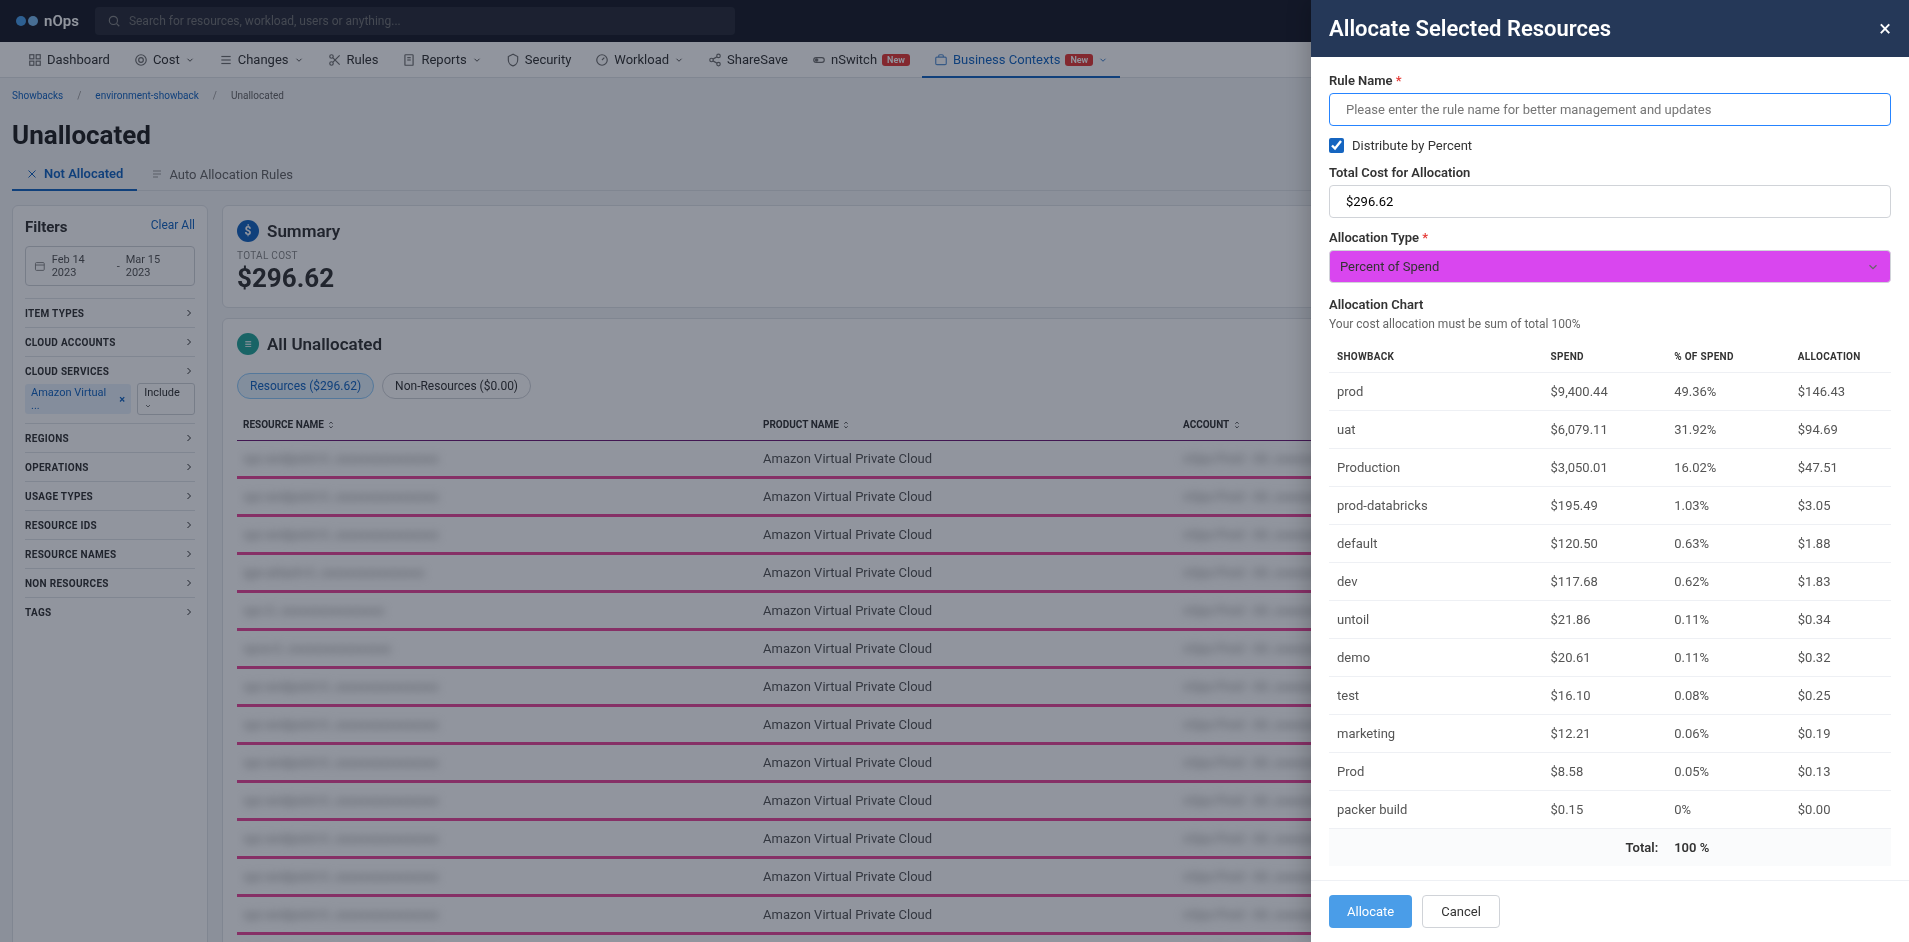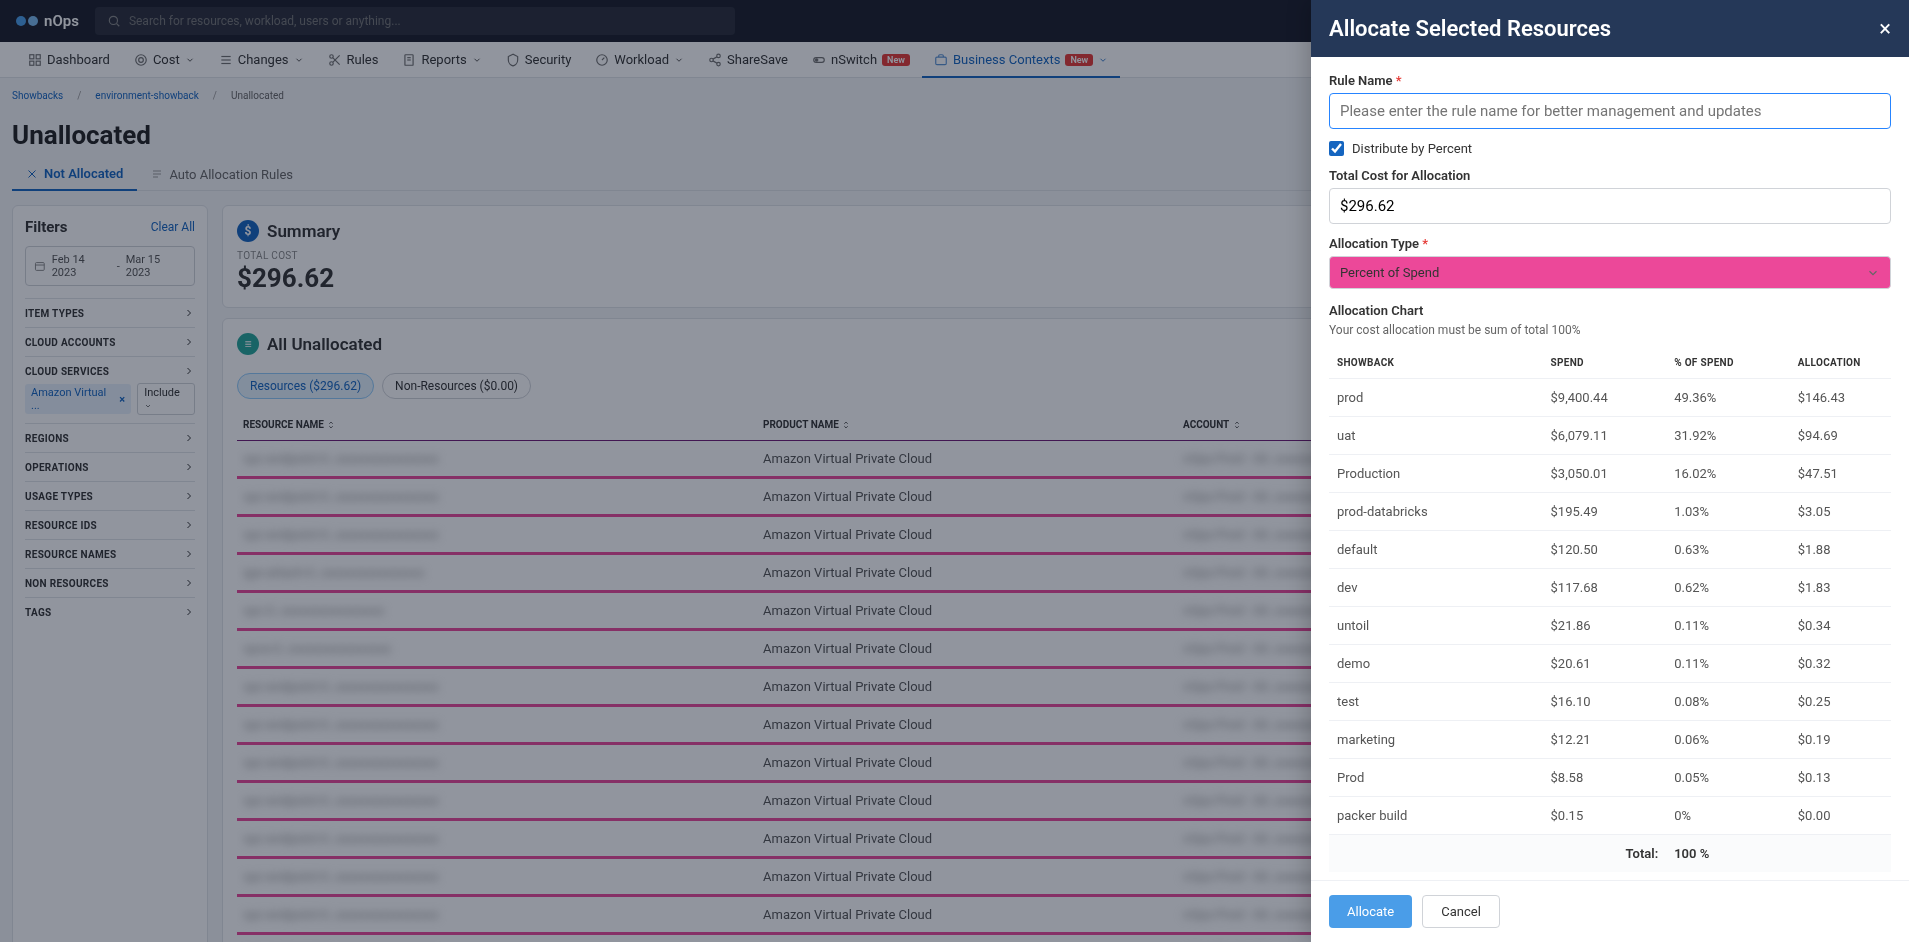--- a/index.html
+++ b/index.html
@@ -21,21 +21,21 @@
 .breadcrumb{font-size:10px;color:#666;display:flex;gap:14px;margin-bottom:19px}
 .breadcrumb a{color:#1565c0;text-decoration:none}
 .breadcrumb span.sep{color:#999}
 .page-title{font-size:26px;font-weight:700;color:#222;margin-bottom:8px}
 .tabs{display:flex;gap:0;border-bottom:1px solid #e0e3e8;margin-bottom:14px}
 .tab{padding:8px 14px;font-size:13px;color:#666;cursor:pointer;display:flex;align-items:center;gap:6px}
 .tab.active{color:#1565c0;font-weight:600;border-bottom:2px solid #1565c0;margin-bottom:-1px}
 
 .content-row{display:flex;gap:14px}
 .filters{flex:0 0 196px;background:#fff;border:1px solid #e0e3e8;border-radius:6px;padding:12px}
-.filters-head{display:flex;justify-content:space-between;align-items:center;margin-bottom:10px}
+.filters-head{display:flex;justify-content:space-between;align-items:flex-start;margin-bottom:10px}
 .filters-head h3{font-size:15px;font-weight:700}
 .clear-all{font-size:12px;color:#1565c0;cursor:pointer}
 .date-box{border:1px solid #d0d3d8;border-radius:4px;padding:6px 8px;display:flex;align-items:center;gap:6px;font-size:11px;color:#555;margin-bottom:12px}
 .filter-section{border-top:1px solid #e0e3e8;padding:8px 0}
 .filter-section .sec-head{display:flex;justify-content:space-between;align-items:center;font-size:10px;font-weight:700;text-transform:uppercase;color:#333;letter-spacing:0.3px;cursor:pointer}
 .radio-row{display:flex;align-items:center;gap:6px;padding:5px 0;font-size:12px;color:#555}
 .radio-row input{accent-color:#1565c0}
 .chip{display:inline-flex;align-items:center;background:#e8f1fb;color:#1565c0;font-size:11px;padding:2px 6px;border-radius:3px;gap:7px}
 .chip .x{cursor:pointer;font-weight:700}
 .include-sel{border:1px solid #d0d3d8;border-radius:3px;font-size:11px;padding:2px 6px;margin-left:6px;background:#fff}
@@ -63,25 +63,25 @@
 .overlay{position:absolute;inset:0;background:rgba(10,20,40,0.45);z-index:50}
 
 
 .panel{position:absolute;top:0;right:0;width:598px;height:100%;background:#fff;z-index:60;display:flex;flex-direction:column;box-shadow:-4px 0 20px rgba(0,0,0,0.2)}
 .panel-header{background:#253858;color:#fff;padding:16px 18px;display:flex;justify-content:space-between;align-items:center}
 .panel-header h2{font-size:22px;font-weight:600}
 .panel-header .close{cursor:pointer;font-size:22px;line-height:1}
 .panel-body{padding:16px 18px;overflow-y:auto;flex:1}
 .form-label{font-size:13px;font-weight:600;color:#333;margin-bottom:5px;display:block}
 .req{color:#e53935}
-.form-input{width:100%;border:1px solid #2684ff;border-radius:4px;padding:8px 10px;font-size:15px;outline:none;margin-bottom:12px}
+.form-input{width:100%;border:1px solid #2684ff;border-radius:4px;padding:8px 16px;font-size:13px;outline:none;margin-bottom:12px}
 .form-input.plain{border-color:#d0d3d8}
 .check-row{display:flex;align-items:center;gap:8px;margin-bottom:12px;font-size:13px}
 .check-row input{width:15px;height:15px;accent-color:#1565c0}
-.select-box{width:100%;border:1px solid #d0d3d8;border-radius:4px;padding:8px 10px;font-size:13px;background:#ec4899;display:flex;justify-content:space-between;align-items:center;margin-bottom:14px;cursor:pointer}
+.select-box{width:100%;border:1px solid #d0d3d8;border-radius:4px;padding:8px 10px;font-size:13px;background:#d946ef;display:flex;justify-content:space-between;align-items:center;margin-bottom:14px;cursor:pointer}
 .subtext{font-size:12px;color:#666;margin-bottom:10px}
 
 .alloc-table{width:100%;border-collapse:collapse;font-size:13px}
 .alloc-table th{text-align:left;font-size:10px;font-weight:700;text-transform:uppercase;color:#333;padding:10px 8px;letter-spacing:0.3px}
 .alloc-table td{padding:11px 8px;border-top:1px solid #eef0f4;color:#555}
 .alloc-table td:nth-child(2),.alloc-table td:nth-child(3),.alloc-table td:nth-child(4),
 .alloc-table th:nth-child(2),.alloc-table th:nth-child(3),.alloc-table th:nth-child(4){text-align:left}
 .total-row td{background:#fafbfc;font-weight:600;color:#333}
 
 .panel-footer{padding:14px 18px;display:flex;gap:10px;border-top:1px solid #eef0f4}

